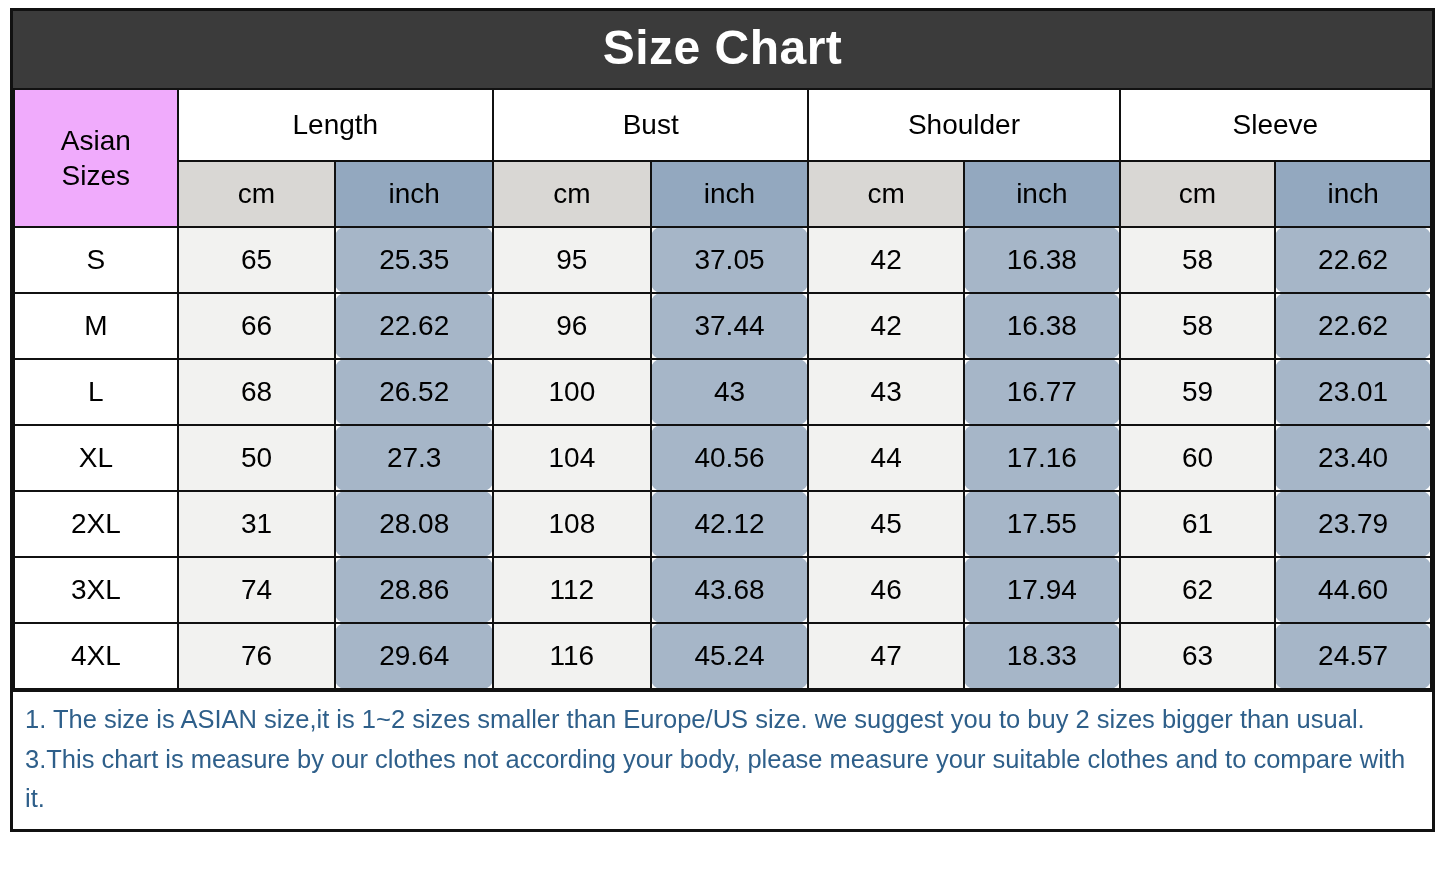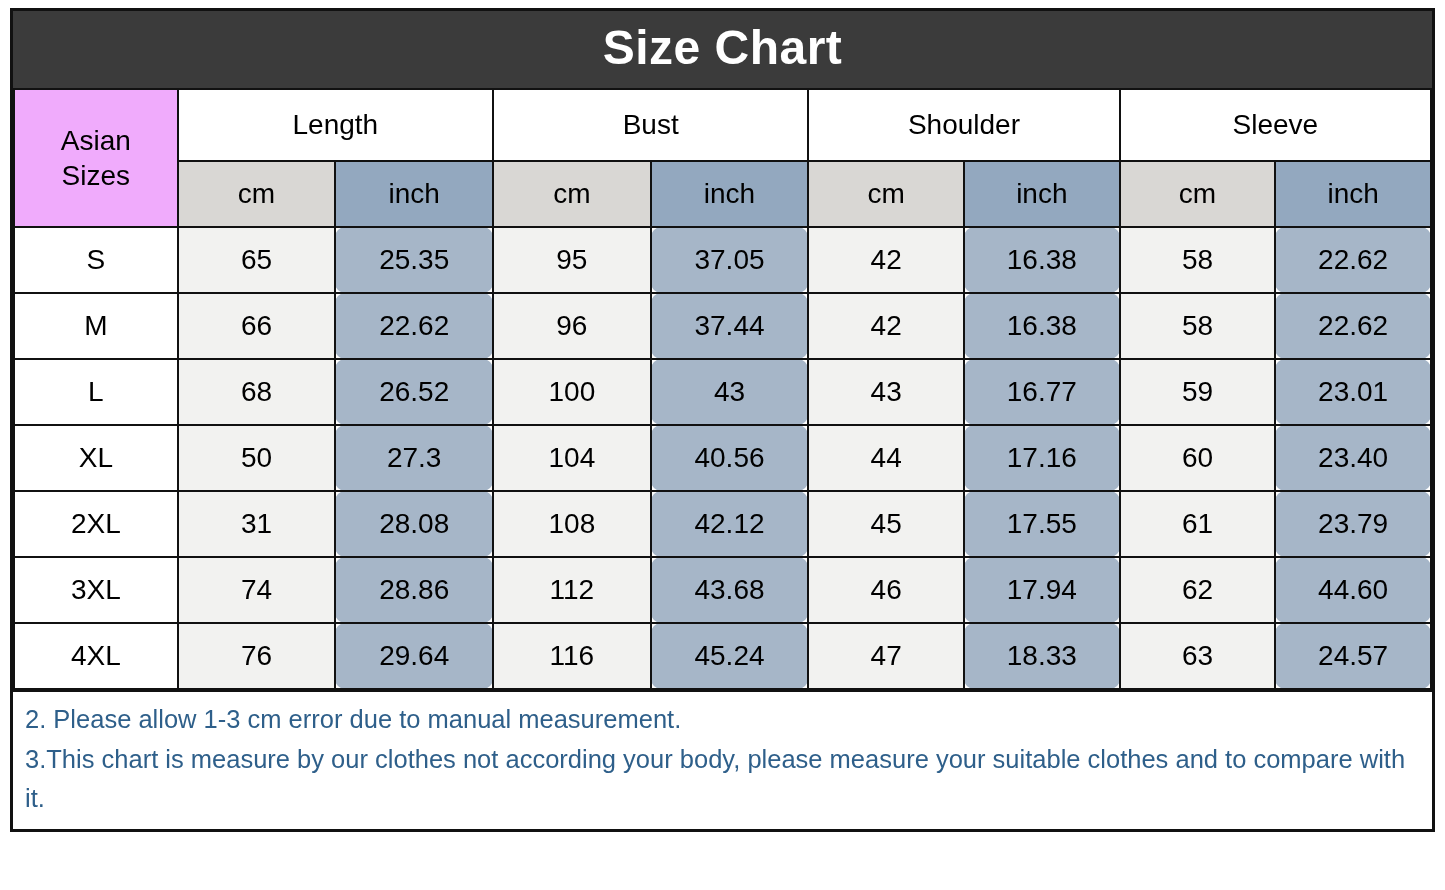--- a/index.html
+++ b/index.html
@@ -215,18 +215,18 @@
           <td class="val-inch">45.24</td>
           <td class="val-cm">47</td>
           <td class="val-inch">18.33</td>
           <td class="val-cm">63</td>
           <td class="val-inch">24.57</td>
         </tr>
       </tbody>
     </table>
 
     <div class="note">
-      <div>2. Please allow 1-3 cm error due to manual measurement.</div>
+      <div>1. The size is ASIAN size,it is 1~2 sizes smaller than Europe/US size. we suggest you to buy 2 sizes bigger than usual.</div>
       <div>3.This chart is measure by our clothes not according your body, please measure your suitable clothes and to compare with it.</div>
     </div>
 
   </div>
 </div>
 
 </body></html>

